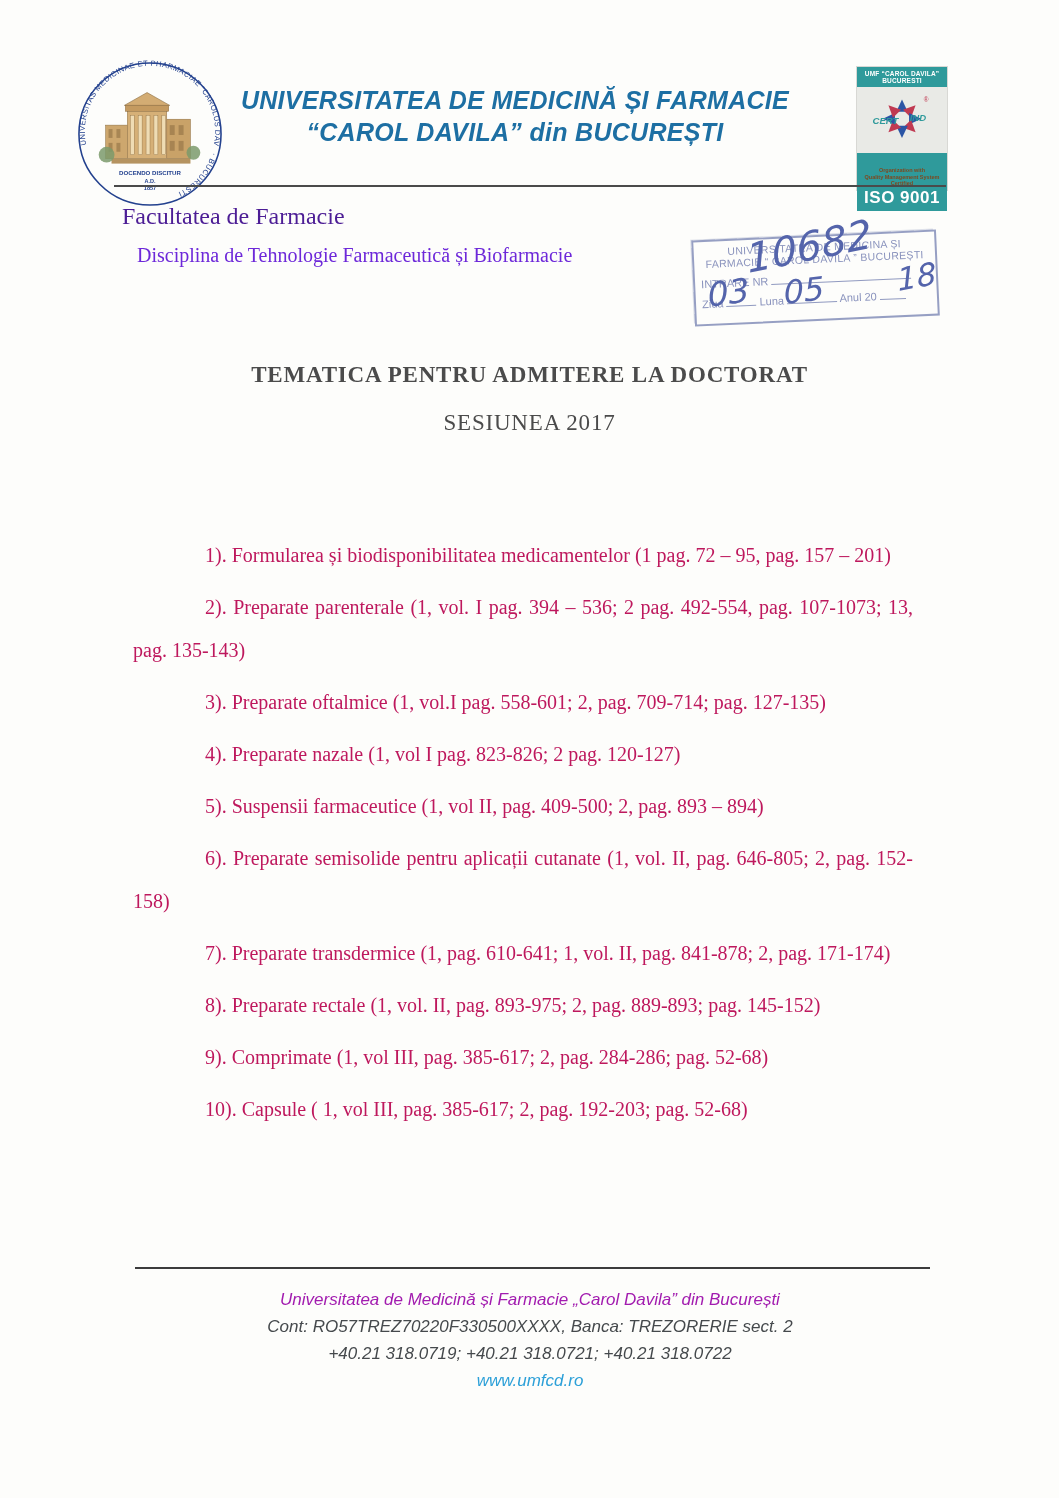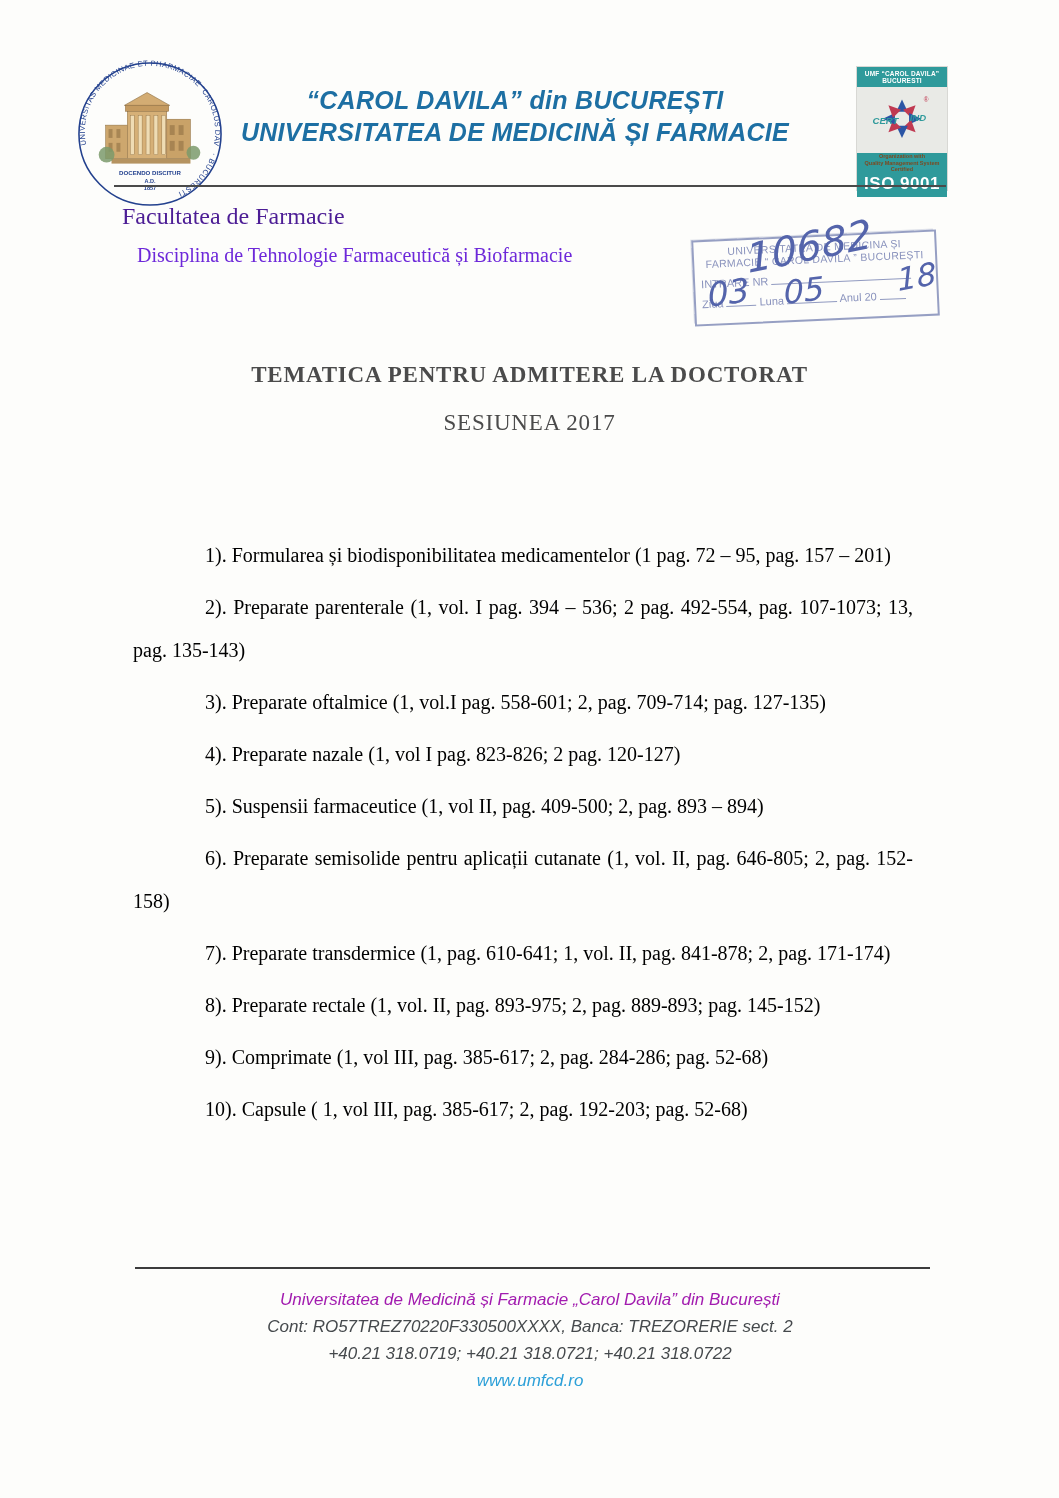--- a/index.html
+++ b/index.html
@@ -37,21 +37,21 @@
     font-family:"Liberation Sans", sans-serif;
     box-shadow:0 0 0 1px #d8d8d4;
     background:#22c55e;
   }
   .iso-top {
     background:#2f9a9b; color:#fff;
     font-size:6.5px; font-weight:bold; letter-spacing:0.2px;
     text-align:center; padding:3px 1px; line-height:7px;
   }
   .iso-mid { height:66px; display:flex; align-items:center; justify-content:center; background:#e9eae6; }
-  .iso-bottom { background:#2f9a9b; text-align:center; padding:0 0 3px; }
+  .iso-bottom { background:#2f9a9b; text-align:center; padding:14px 0 3px; }
   .iso-cap { font-size:5.5px; line-height:6.5px; color:#7c4a22; font-weight:bold; }
   .iso-label { color:#ffffff; font-weight:bold; font-size:17px; letter-spacing:0.5px; margin-top:1px; }
 
   
   .stamp {
     position:absolute; left:693px; top:235px; width:245px; height:86px;
     border:2px solid rgba(132,142,185,0.85);
     transform:rotate(-2.6deg);
     color:#8a93bd;
     font-family:"Liberation Sans", sans-serif;
@@ -82,21 +82,21 @@
     position:absolute; left:133px; top:410px; width:793px;
     text-align:center; font-weight:normal; color:#4b4b4b;
     font-size:23px; letter-spacing:0.8px;
   }
 
   
   .items { position:absolute; left:133px; top:534px; width:780px; }
   .items p {
     font-size:20px; line-height:43px;
     text-align:justify; text-indent:72px;
-    margin-bottom:9px; color:#000000;
+    margin-bottom:9px; color:#be185d;
   }
 
   
   .footer-rule {
     position:absolute; left:135px; top:1267px; width:795px; height:0;
     border-top:2px solid #3c3c3c;
   }
   .footer {
     position:absolute; left:80px; top:1286px; width:900px;
     text-align:center;
@@ -150,22 +150,22 @@
       <text font-family="Liberation Sans, sans-serif" font-size="7.6" fill="#23418e" letter-spacing="0.6">
         <textPath href="#ringSide" startOffset="4">· BUCUREȘTI</textPath>
       </text>
       <text x="75" y="117" text-anchor="middle" font-family="Liberation Sans, sans-serif" font-size="6.2" font-weight="bold" fill="#23418e">DOCENDO DISCITUR</text>
       <text x="75" y="125" text-anchor="middle" font-family="Liberation Sans, sans-serif" font-size="5.6" font-weight="bold" fill="#23418e">A.D.</text>
       <text x="75" y="132" text-anchor="middle" font-family="Liberation Sans, sans-serif" font-size="5.6" font-weight="bold" fill="#23418e">1857</text>
     </svg>
   </div>
 
   <div class="univ-title">
+    <div>UNIVERSITATEA DE MEDICINĂ ȘI FARMACIE</div>
     <div>“CAROL DAVILA” din BUCUREȘTI</div>
-    <div>UNIVERSITATEA DE MEDICINĂ ȘI FARMACIE</div>
   </div>
 
   <div class="iso-badge">
     <div class="iso-top">UMF “CAROL DAVILA” BUCURESTI</div>
     <div class="iso-mid">
       <svg viewBox="0 0 100 100" width="64" height="64">
         <g transform="translate(50,48)">
           <g transform="rotate(0)">
               <polygon points="0,-30 9,-11 -9,-11" fill="#2b55a5"></polygon>
             </g>

